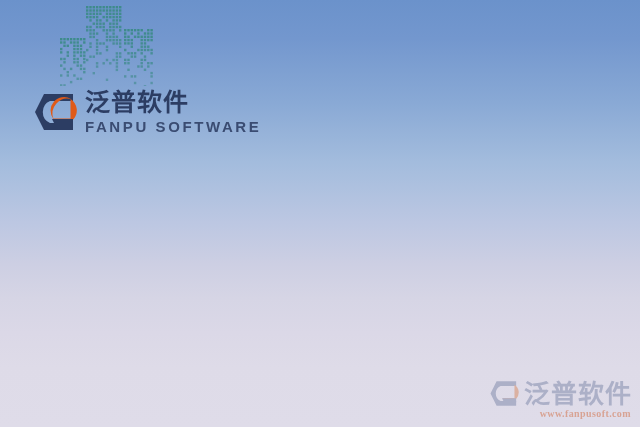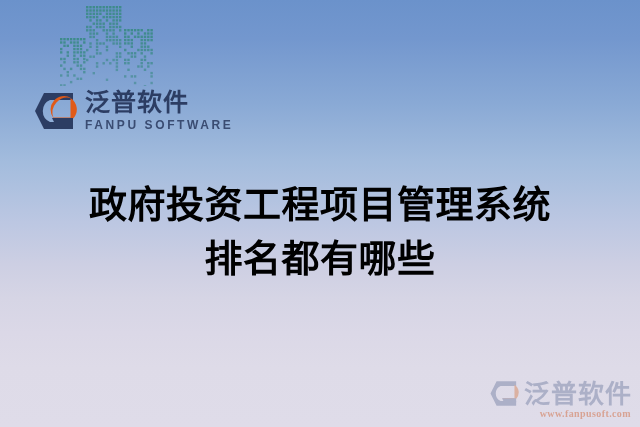--- a/index.html
+++ b/index.html
@@ -70,21 +70,21 @@
     font-family: "DejaVu Sans", "Liberation Sans", sans-serif;
     font-size: 25px;
     font-weight: 700;
     color: #2c3d63;
     letter-spacing: 1px;
     line-height: 1.05;
     white-space: nowrap;
   }
   .logo-en {
     font-family: "Liberation Sans", "DejaVu Sans", sans-serif;
-    font-size: 12px;
+    font-size: 15px;
     font-weight: 600;
     color: #3a4c72;
     letter-spacing: 2.6px;
     margin-top: 3px;
     white-space: nowrap;
   }
 
   
   .headline {
     position: absolute;
@@ -429,24 +429,20 @@
         <path d="M37.5 7 A13.5 13.5 0 1 1 19.5 26.5 L37.5 26.5 Z" fill="#E05A18"></path>
         <path d="M19 27 L40 27 L40 33 L22 33 Z" fill="#2C3D63"></path>
       </svg>
     </span>
     <span class="logo-wordmark">
       <span class="logo-cn">泛普软件</span>
       <span class="logo-en">FANPU SOFTWARE</span>
     </span>
   </div>
 
-  <div class="headline">
-    <span class="headline-line">政府投资工程项目管理系统</span>
-    <span class="headline-line">排名都有哪些</span>
-  </div>
 
   <div class="watermark">
     <span class="wm-row">
       <span class="wm-mark">
         <svg width="30" height="27" viewBox="0 0 44 40" xmlns="http://www.w3.org/2000/svg">
           <path d="M11 2 L40 2 L40 9 L17 9 A12 12 0 0 0 17 31 L40 31 L40 38 L11 38 L2 20 Z" fill="#8E96B4"></path>
           <path d="M37.5 7 A13.5 13.5 0 1 1 19.5 26.5 L37.5 26.5 Z" fill="#D99878"></path>
           <path d="M19 27 L40 27 L40 33 L22 33 Z" fill="#8E96B4"></path>
         </svg>
       </span>

